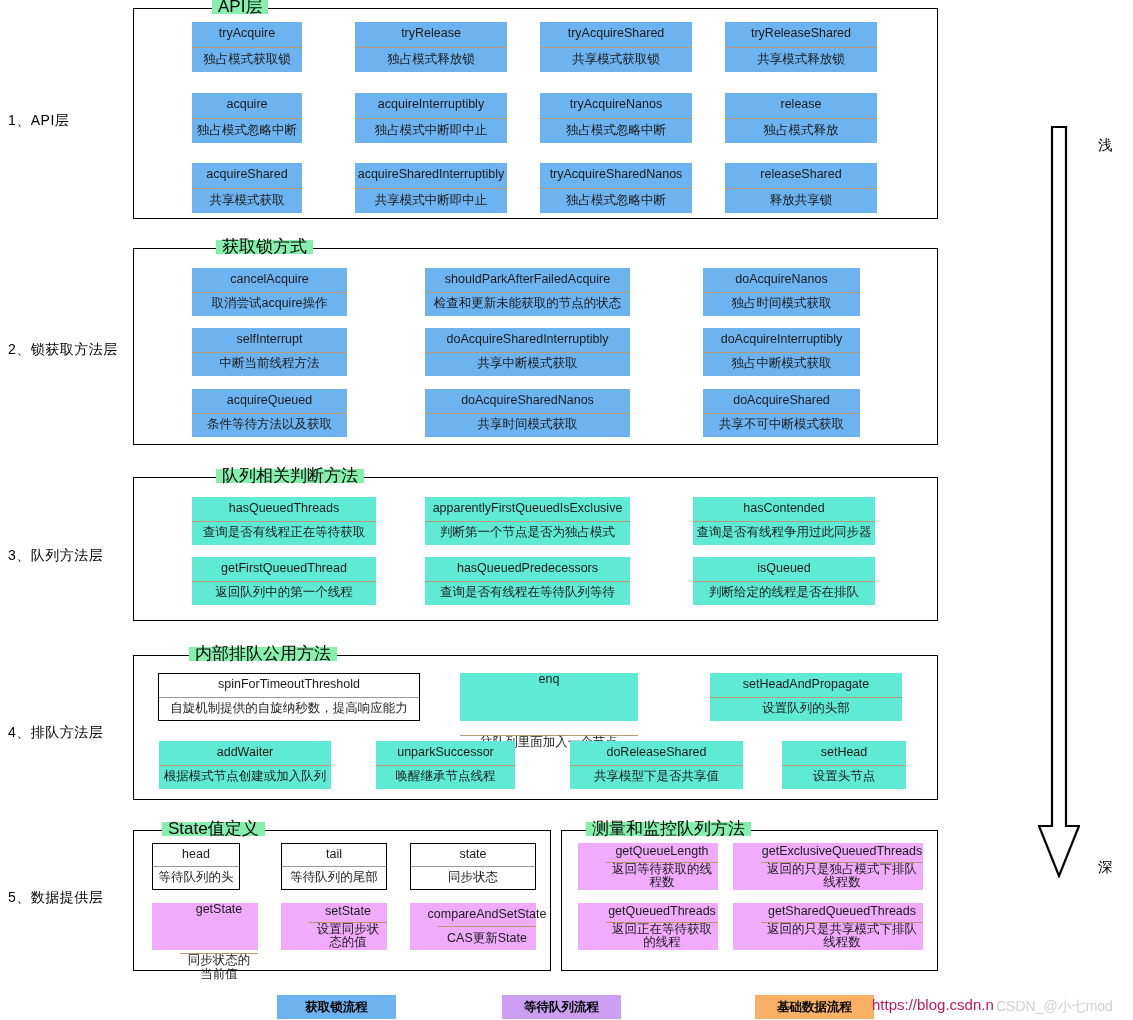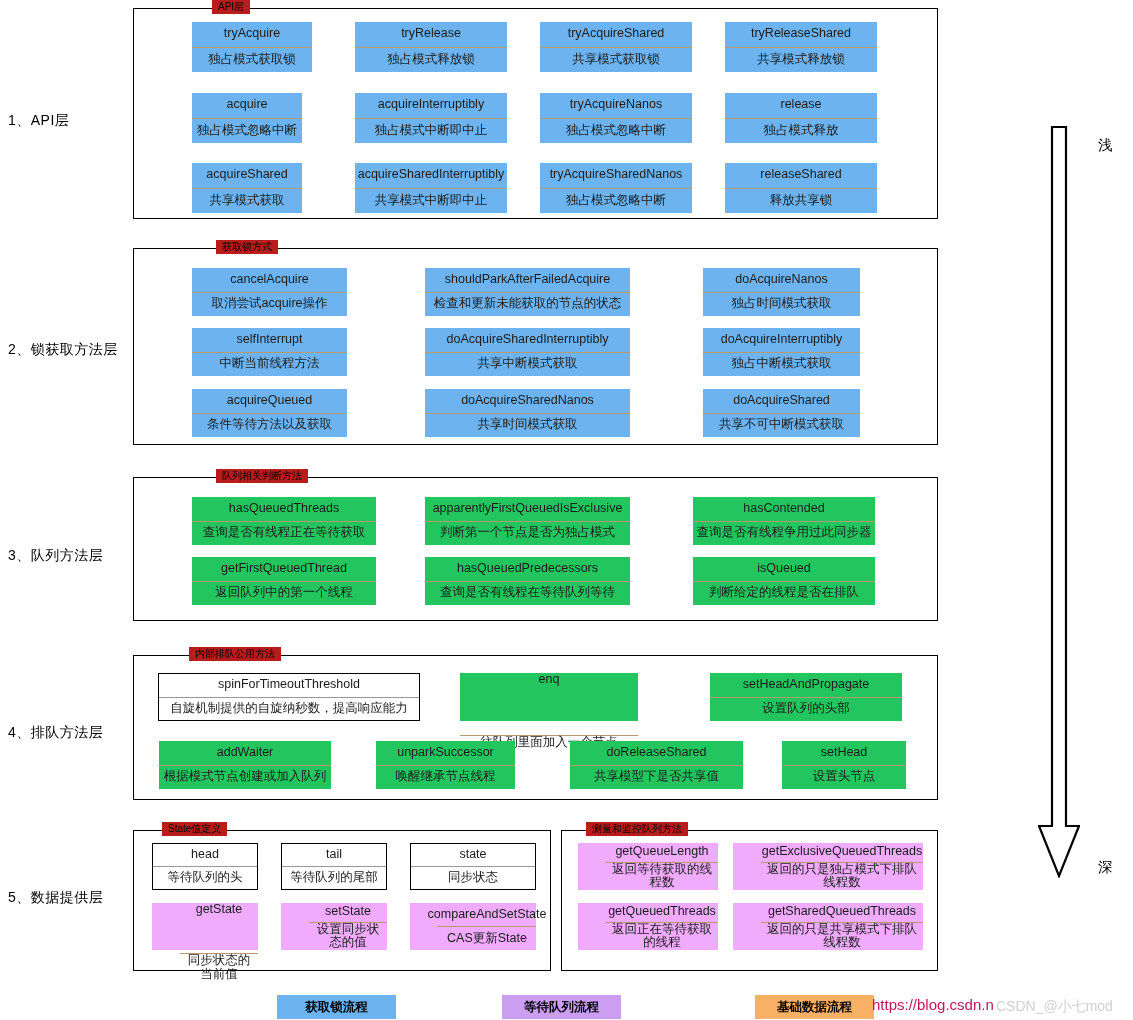--- a/index.html
+++ b/index.html
@@ -16,40 +16,40 @@
     font-size:14px;color:#000;letter-spacing:.5px;
     white-space:nowrap;
   }
 
   
   .group{
     position:absolute;border:1.6px solid #000;background:#fff;
     box-sizing:border-box;
   }
   .group-title{
-    position:absolute;top:-9px;left:60px;background:#b91c1c;
-    padding:0 6px;font-size:10px;color:#000;white-space:nowrap;
+    position:absolute;top:-9px;left:60px;background:#86efac;
+    padding:0 6px;font-size:17px;color:#000;white-space:nowrap;
     line-height:14px;
   }
 
   
   .card{
     position:absolute;box-sizing:border-box;
     display:flex;flex-direction:column;
   }
   .card .t,.card .d{
     flex:1;display:flex;align-items:center;justify-content:center;
     text-align:center;line-height:1.1;
     padding:0 3px;box-sizing:border-box;
   }
   .card .t{font-size:12.5px;color:#1b1b1b;}
   .card .d{font-size:12.5px;color:#1b1b1b;border-top:1px solid #b99a70;}
 
   .card.blue   {background:#6cb3f0;}
-  .card.purple {background:#22c55e;}
+  .card.purple {background:#5eead4;}
   .card.orange {background:#f0abfc;padding-left:28px;}
   .card.white  {background:#fff;border:1.4px solid #000;}
   .card.white .d{border-top:1px solid #999;}
 
   
   .arrow-wrap{position:absolute;left:1038px;top:126px;width:42px;height:752px;}
   .arrow-word{
     position:absolute;font-size:14.5px;color:#000;left:1098px;white-space:nowrap;
   }
 
@@ -97,21 +97,21 @@
       </div>
       <div class="group" style="left: 133px; top: 830px; width: 418px; height: 141px;">
         <div class="group-title" style="left: 28px;">State值定义</div>
       </div>
       <div class="group" style="left: 561px; top: 830px; width: 377px; height: 141px;">
         <div class="group-title" style="left: 24px;">测量和监控队列方法</div>
       </div>
     </div>
 
   <div id="cards">
-      <div class="card blue" style="left: 192px; top: 22px; width: 120px; height: 50px;">
+      <div class="card blue" style="left: 192px; top: 22px; width: 110px; height: 50px;">
         <div class="t">tryAcquire</div>
         <div class="d">独占模式获取锁</div>
       </div>
       <div class="card blue" style="left: 355px; top: 22px; width: 152px; height: 50px;">
         <div class="t">tryRelease</div>
         <div class="d">独占模式释放锁</div>
       </div>
       <div class="card blue" style="left: 540px; top: 22px; width: 152px; height: 50px;">
         <div class="t">tryAcquireShared</div>
         <div class="d">共享模式获取锁</div>
@@ -233,21 +233,21 @@
         <div class="d">唤醒继承节点线程</div>
       </div>
       <div class="card purple" style="left: 570px; top: 741px; width: 173px; height: 48px;">
         <div class="t">doReleaseShared</div>
         <div class="d">共享模型下是否共享值</div>
       </div>
       <div class="card purple" style="left: 782px; top: 741px; width: 124px; height: 48px;">
         <div class="t">setHead</div>
         <div class="d">设置头节点</div>
       </div>
-      <div class="card white" style="left: 152px; top: 843px; width: 106px; height: 47px;">
+      <div class="card white" style="left: 152px; top: 843px; width: 88px; height: 47px;">
         <div class="t">head</div>
         <div class="d">等待队列的头</div>
       </div>
       <div class="card white" style="left: 281px; top: 843px; width: 106px; height: 47px;">
         <div class="t">tail</div>
         <div class="d">等待队列的尾部</div>
       </div>
       <div class="card white" style="left: 410px; top: 843px; width: 126px; height: 47px;">
         <div class="t">state</div>
         <div class="d">同步状态</div>

